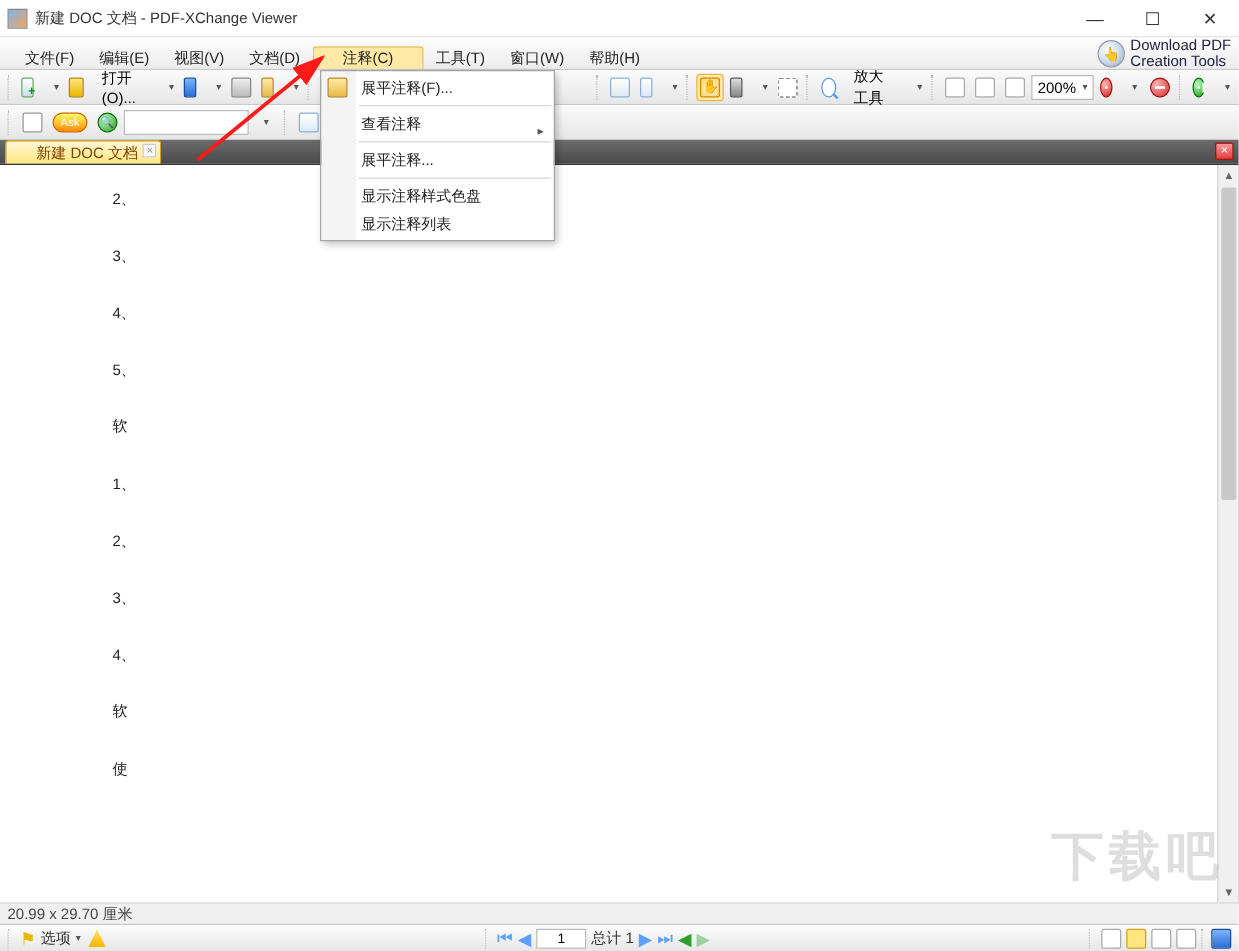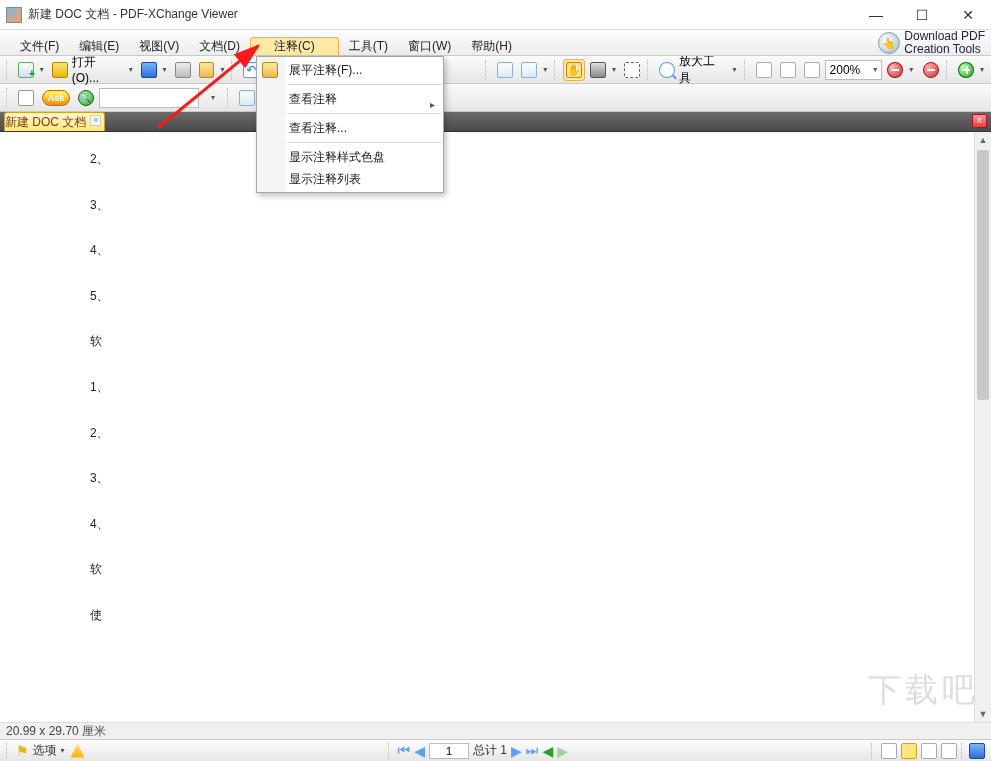--- a/index.html
+++ b/index.html
@@ -16,21 +16,21 @@
 .menubar { height: 26px; background: linear-gradient(#fdfdfd,#ececec); border-bottom: 1px solid #c9c9c9; display: flex; align-items: flex-end; padding-left: 10px; position: relative; }
 .menubar .menu-item { padding: 0 10px; display: flex; align-items: center; color: #222; cursor: default; }
 .menubar .menu-item.active { background: #ffe9a4; border: 1px solid #e6b64c; border-bottom: none; border-radius: 3px 3px 0 0; padding: 0 23px; }
 .menubar .promo { position: absolute; right: 6px; top: 0; height: 26px; display: flex; align-items: center; gap: 4px; font-size: 10px; color: #224; }
 .menubar .promo .promo-icon { width: 22px; height: 22px; border-radius: 50%; background: radial-gradient(circle at 35% 35%, #fff,#cde,#9ab); border:1px solid #99a; display:flex;align-items:center;justify-content:center; font-size:11px;}
 .menubar .promo .promo-txt { line-height: 1.05; }
 
 
 .toolbar { height: 28px; background: linear-gradient(#fbfbfb,#e6e6e6); border-bottom: 1px solid #c9c9c9; display: flex; align-items: center; padding: 0 4px; gap: 2px; }
 .tb-sep { width: 5px; height: 20px; border-left: 1px dotted #bbb; margin: 0 2px; }
-.tb-btn { height: 22px; min-width: 22px; padding: 0 3px; display: flex; align-items: center; justify-content: center; border-radius: 3px; gap: 4px; }
+.tb-btn { height: 22px; min-width: 22px; padding: 0 3px; display: flex; align-items: center; justify-content: center; border-radius: 3px; gap: 14px; }
 .tb-btn.active { background: #ffe9a4; border: 1px solid #e6b64c; padding: 0 2px; }
 .tb-drop::after { content: "▾"; font-size: 8px; color: #555; margin-left: 2px; }
 .spacer { flex: 1; }
 .zoom-box { width: 58px; height: 20px; border: 1px solid #bbb; background: #fff; padding: 0 4px; display: flex; align-items: center; font-size: 12px; }
 .find-box { width: 100px; height: 20px; border: 1px solid #bbb; background: #fff; }
 
 
 .ico { width: 16px; height: 16px; display: inline-block; border-radius: 2px; }
 .i-new { background: linear-gradient(#fff,#cde); border:1px solid #6a6; position:relative;} .i-new::after{content:"+";position:absolute;right:-2px;bottom:-2px;color:#090;font-weight:bold;font-size:10px;}
 .i-open { background: linear-gradient(#ffe680,#e6b800); border:1px solid #b38600; }
@@ -41,32 +41,32 @@
 .i-redo { background: #fff; border:1px solid #5a9de0; position:relative; } .i-redo::after{content:"↷";color:#2a6fd6;position:absolute;inset:0;text-align:center;line-height:14px;font-size:12px;}
 .i-ocr { background:#fff;border:1px solid #888;position:relative;font-size:7px;font-weight:bold;color:#333;display:flex;align-items:center;justify-content:center;} 
 .i-hand { background: radial-gradient(circle,#ffe,#fc6); border:1px solid #c80; position:relative;} .i-hand::after{content:"✋";font-size:11px;position:absolute;inset:0;text-align:center;line-height:14px;}
 .i-snap { background: linear-gradient(#ddd,#888); border:1px solid #555; }
 .i-sel { background:#fff;border:1px dashed #666; }
 .i-zoom { background:#fff;border:1px solid #5a9de0;border-radius:50%;position:relative;} .i-zoom::after{content:"";position:absolute;width:5px;height:1.5px;background:#5a9de0;right:-3px;bottom:-1px;transform:rotate(45deg);}
 .i-page { background:#fff;border:1px solid #aaa; }
 .i-minus { width:16px;height:16px;border-radius:50%;background:radial-gradient(circle at 30% 30%,#ffb3b3,#d62c2c);border:1px solid #a01010;position:relative;} .i-minus::after{content:"";position:absolute;left:3px;right:3px;top:6.5px;height:2px;background:#fff;}
 .i-plus { width:16px;height:16px;border-radius:50%;background:radial-gradient(circle at 30% 30%,#b5ffb5,#2ca02c);border:1px solid #0a6a0a;position:relative;} .i-plus::before{content:"";position:absolute;left:3px;right:3px;top:6.5px;height:2px;background:#fff;} .i-plus::after{content:"";position:absolute;top:3px;bottom:3px;left:6.5px;width:2px;background:#fff;}
 .i-search{width:16px;height:16px;border-radius:50%;background:radial-gradient(circle at 30% 30%,#b5ffb5,#2ca02c);border:1px solid #0a6a0a;position:relative;} .i-search::after{content:"🔍";font-size:9px;color:#fff;position:absolute;inset:0;text-align:center;line-height:15px;}
-.i-ask { width:28px;height:16px;background:linear-gradient(#ff6,#f80);border:1px solid #c60;border-radius:8px;color:#fff;font-size:9px;font-weight:bold;display:flex;align-items:center;justify-content:center;}
+.i-ask { width:28px;height:16px;background:linear-gradient(#ff6,#f80);border:1px solid #c60;border-radius:8px;color:#fff;font-size:9px;font-weight:normal;display:flex;align-items:center;justify-content:center;}
 .i-asktool{width:16px;height:16px;border:1px solid #999;background:#fff;position:relative;}
 .i-flag{color:#e6b800;font-size:14px;}
 .i-warn{width:14px;height:14px;background:linear-gradient(#ffe066,#f5b400);clip-path:polygon(50% 0,100% 100%,0 100%);position:relative;}
 .i-bluearrow{color:#5aa0ff;font-size:14px;}
 .i-greenarrow{color:#2ca02c;font-size:14px;}
 .i-generic{background:linear-gradient(#fff,#dde9f5);border:1px solid #8bb0d9;}
 .i-bluebox{width:16px;height:16px;background:linear-gradient(#7cb5ff,#2a6fd6);border:1px solid #1a4a99;border-radius:2px;}
 
 
 .tabstrip { height: 20px; background: linear-gradient(#6b6b6b,#4a4a4a); display: flex; align-items: flex-end; border-bottom: 1px solid #333; position: relative; }
-.tabstrip .doc-tab { height: 19px; background: linear-gradient(#fff8d6,#ffe680); border: 1px solid #d4a020; border-bottom: none; border-radius: 3px 3px 0 0; padding: 0 18px 0 0; margin-left: 4px; display: flex; align-items: center; color: #804000; font-size: 11px; position: relative; }
+.tabstrip .doc-tab { height: 19px; background: linear-gradient(#fff8d6,#ffe680); border: 1px solid #d4a020; border-bottom: none; border-radius: 3px 3px 0 0; padding: 0 18px 0 24px; margin-left: 4px; display: flex; align-items: center; color: #804000; font-size: 11px; position: relative; }
 .tabstrip .doc-tab .close-x { position: absolute; right: 3px; top: 2px; font-size: 9px; color: #888; border:1px solid #ccc; width:11px; height:11px; line-height:9px; text-align:center; background:#f7f7f7; }
 .tabstrip .tab-close-all { position: absolute; right: 4px; top: 2px; width: 15px; height: 14px; background: linear-gradient(#ff9a9a,#e63c3c); border:1px solid #b01010; border-radius:2px; color:#fff; font-size:10px; text-align:center; line-height:12px; }
 
 
 .dropdown { position: absolute; left: 256px; top: 56px; width: 188px; background: linear-gradient(to right,#f4f4f4 0,#f4f4f4 28px,#fff 28px,#fff 100%); border: 1px solid #a6a6a6; box-shadow: 2px 3px 6px rgba(0,0,0,.25); z-index: 100; padding: 2px 0; }
 .dropdown .dd-item { height: 22px; display: flex; align-items: center; padding: 0 10px 0 32px; position: relative; color: #222; }
 .dropdown .dd-item .dd-ico { position: absolute; left: 5px; width: 16px; height: 16px; }
 .dropdown .dd-item .sub::after { content: "▸"; position: absolute; right: 8px; font-size: 10px; color: #555; }
 .dropdown .dd-sep { height: 1px; margin: 3px 2px 3px 30px; background: #d6d6d6; }
 
@@ -81,21 +81,21 @@
 
 
 .hscrollrow { position: absolute; left:0; right:0; bottom: 22px; height: 17px; background: #f0f0f0; border-top:1px solid #ddd; display:flex; align-items:center; font-size:11px; color:#444; padding-left:6px;}
 .hscrollrow .htrack { flex:1; margin:0 6px; background:#f0f0f0; position:relative; height:15px;}
 .statusbar { position: absolute; left:0; right:0; bottom:0; height: 22px; background: linear-gradient(#fdfdfd,#e6e6e6); border-top: 1px solid #c9c9c9; display: flex; align-items: center; padding: 0 6px; gap: 6px; font-size: 12px; color: #333; }
 .statusbar .pg-input { width: 40px; height: 16px; border:1px solid #bbb; background:#fff; text-align:center; font-size:11px; }
 .statusbar .sb-group { display:flex; align-items:center; gap:4px; }
 .statusbar .sb-sep { width:4px; height:16px; border-left:1px dotted #bbb; }
 
 
-.wm { position:absolute; right:12px; bottom:48px; font-size:33px; color:rgba(200,200,200,.6); font-weight:normal; letter-spacing:4px; pointer-events:none; font-family:"Microsoft YaHei"; }
+.wm { position:absolute; right:12px; bottom:48px; font-size:42px; color:rgba(200,200,200,.6); font-weight:bold; letter-spacing:4px; pointer-events:none; font-family:"Microsoft YaHei"; }
 
 
 .redarrow { position:absolute; z-index:200; pointer-events:none; }
 
 </style>
 </head>
 <body>
 
 <div class="titlebar">
   <div class="app-icon"></div>
@@ -238,21 +238,21 @@
       <span class="dd-ico ico i-mail"></span>
       <span>展平注释(F)...</span>
     </div>
   <div class="dd-sep"></div>
   <div class="dd-item">
       <span>查看注释</span>
       <span class="sub"></span>
     </div>
   <div class="dd-sep"></div>
   <div class="dd-item">
-      <span>查看注释...</span>
+      <span>展平注释...</span>
     </div>
   <div class="dd-sep"></div>
   <div class="dd-item">
       <span>显示注释样式色盘</span>
     </div>
   <div class="dd-item">
       <span>显示注释列表</span>
     </div>
 </div>
 

